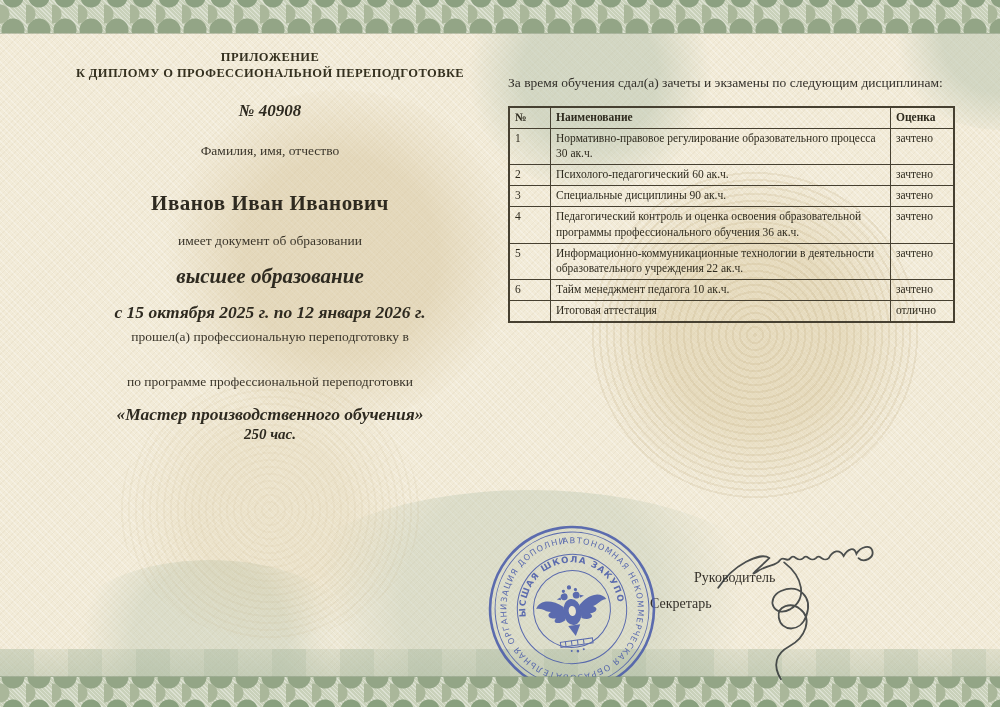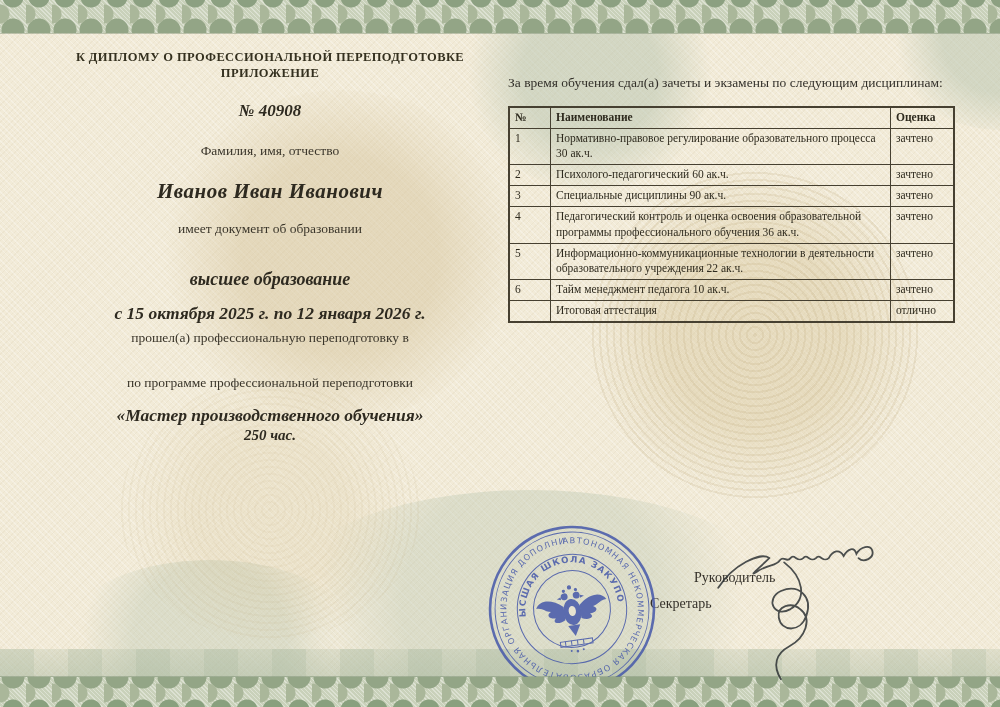--- a/index.html
+++ b/index.html
@@ -45,23 +45,23 @@
       radial-gradient(circle, rgba(216,199,156,.42) 0 38%, rgba(216,199,156,0) 70%);
   }
   .wm.tan{ background:radial-gradient(circle, rgba(214,197,158,.5) 0 40%, rgba(214,197,158,0) 72%);}
   .wm.green{ background:radial-gradient(circle, rgba(186,198,177,.55) 0 40%, rgba(186,198,177,0) 72%);}
   .wm.green-soft{ background:radial-gradient(circle, rgba(184,197,175,.38) 0 45%, rgba(184,197,175,0) 75%);}
   
   .left-col{ position:absolute; left:60px; top:50px; width:420px; text-align:center; z-index:2;}
   .doc-title{ font-weight:bold; font-size:12.5px; line-height:1.25; letter-spacing:.4px; color:#34301f;}
   .doc-number{ margin-top:20px; font-weight:bold; font-style:italic; font-size:17px;}
   .field-label{ margin-top:22px; font-size:13.5px; color:#3a352a;}
-  .person-name{ margin-top:20px; font-weight:bold; font-style:italic; font-size:21px; letter-spacing:.5px;}
+  .person-name{ margin-top:32px; font-weight:bold; font-size:21px; letter-spacing:.5px;}
   .label-2{ margin-top:17px;}
-  .value-edu{ margin-top:32px; font-weight:bold; font-style:italic; font-size:18px;}
+  .value-edu{ margin-top:15px; font-weight:bold; font-style:italic; font-size:21px;}
   .value-period{ margin-top:13px; font-weight:bold; font-style:italic; font-size:17.5px;}
   .label-3{ margin-top:6px;}
   .value-org{ margin-top:13px; font-weight:bold; font-style:italic; font-size:17.5px;}
   .label-4{ margin-top:29px;}
   .value-program{ margin-top:14px; font-weight:bold; font-style:italic; font-size:17.5px;}
   .label-5{ margin-top:14px;}
   .value-volume{ margin-top:1px; font-weight:bold; font-style:italic; font-size:15px;}
   
   .right-col{ position:absolute; left:508px; top:64px; width:450px; z-index:2;margin-top:8px;}
   .intro{ font-size:13.5px; line-height:1.6; text-align:justify; color:#33302a;}
@@ -91,22 +91,22 @@
   <div class="wm tan" style="left:160px; top:90px;  width:360px; height:330px;"></div>
   <div class="wm rings" style="left:590px; top:170px; width:330px; height:330px;"></div>
   <div class="wm green" style="left:465px; top:-40px; width:250px; height:230px;"></div>
   <div class="wm green" style="left:890px; top:-60px; width:220px; height:190px;"></div>
   <div class="wm green-soft" style="left:270px; top:490px; width:520px; height:230px;"></div>
   <div class="wm green-soft" style="left:60px;  top:560px; width:300px; height:160px;"></div>
   <div class="wm rings" style="left:120px; top:380px; width:300px; height:260px; opacity:.5;"></div>
 
   <div class="left-col">
     <div class="doc-title">
+      <div>ПРИЛОЖЕНИЕ</div>
       <div>К ДИПЛОМУ О ПРОФЕССИОНАЛЬНОЙ ПЕРЕПОДГОТОВКЕ</div>
-      <div>ПРИЛОЖЕНИЕ</div>
     </div>
     <div class="doc-number">№ 40908</div>
     <div class="field-label">Фамилия, имя, отчество</div>
     <div class="person-name">Иванов Иван Иванович</div>
     <div class="field-label label-2">имеет документ об образовании</div>
     <div class="value-edu">высшее образование</div>
     <div class="value-period">с 15 октября 2025 г. по 12 января 2026 г.</div>
     <div class="field-label label-3">прошел(а) профессиональную переподготовку в</div>
     <div class="field-label label-4">по программе профессиональной переподготовки</div>
     <div class="value-program">«Мастер производственного обучения»</div>

